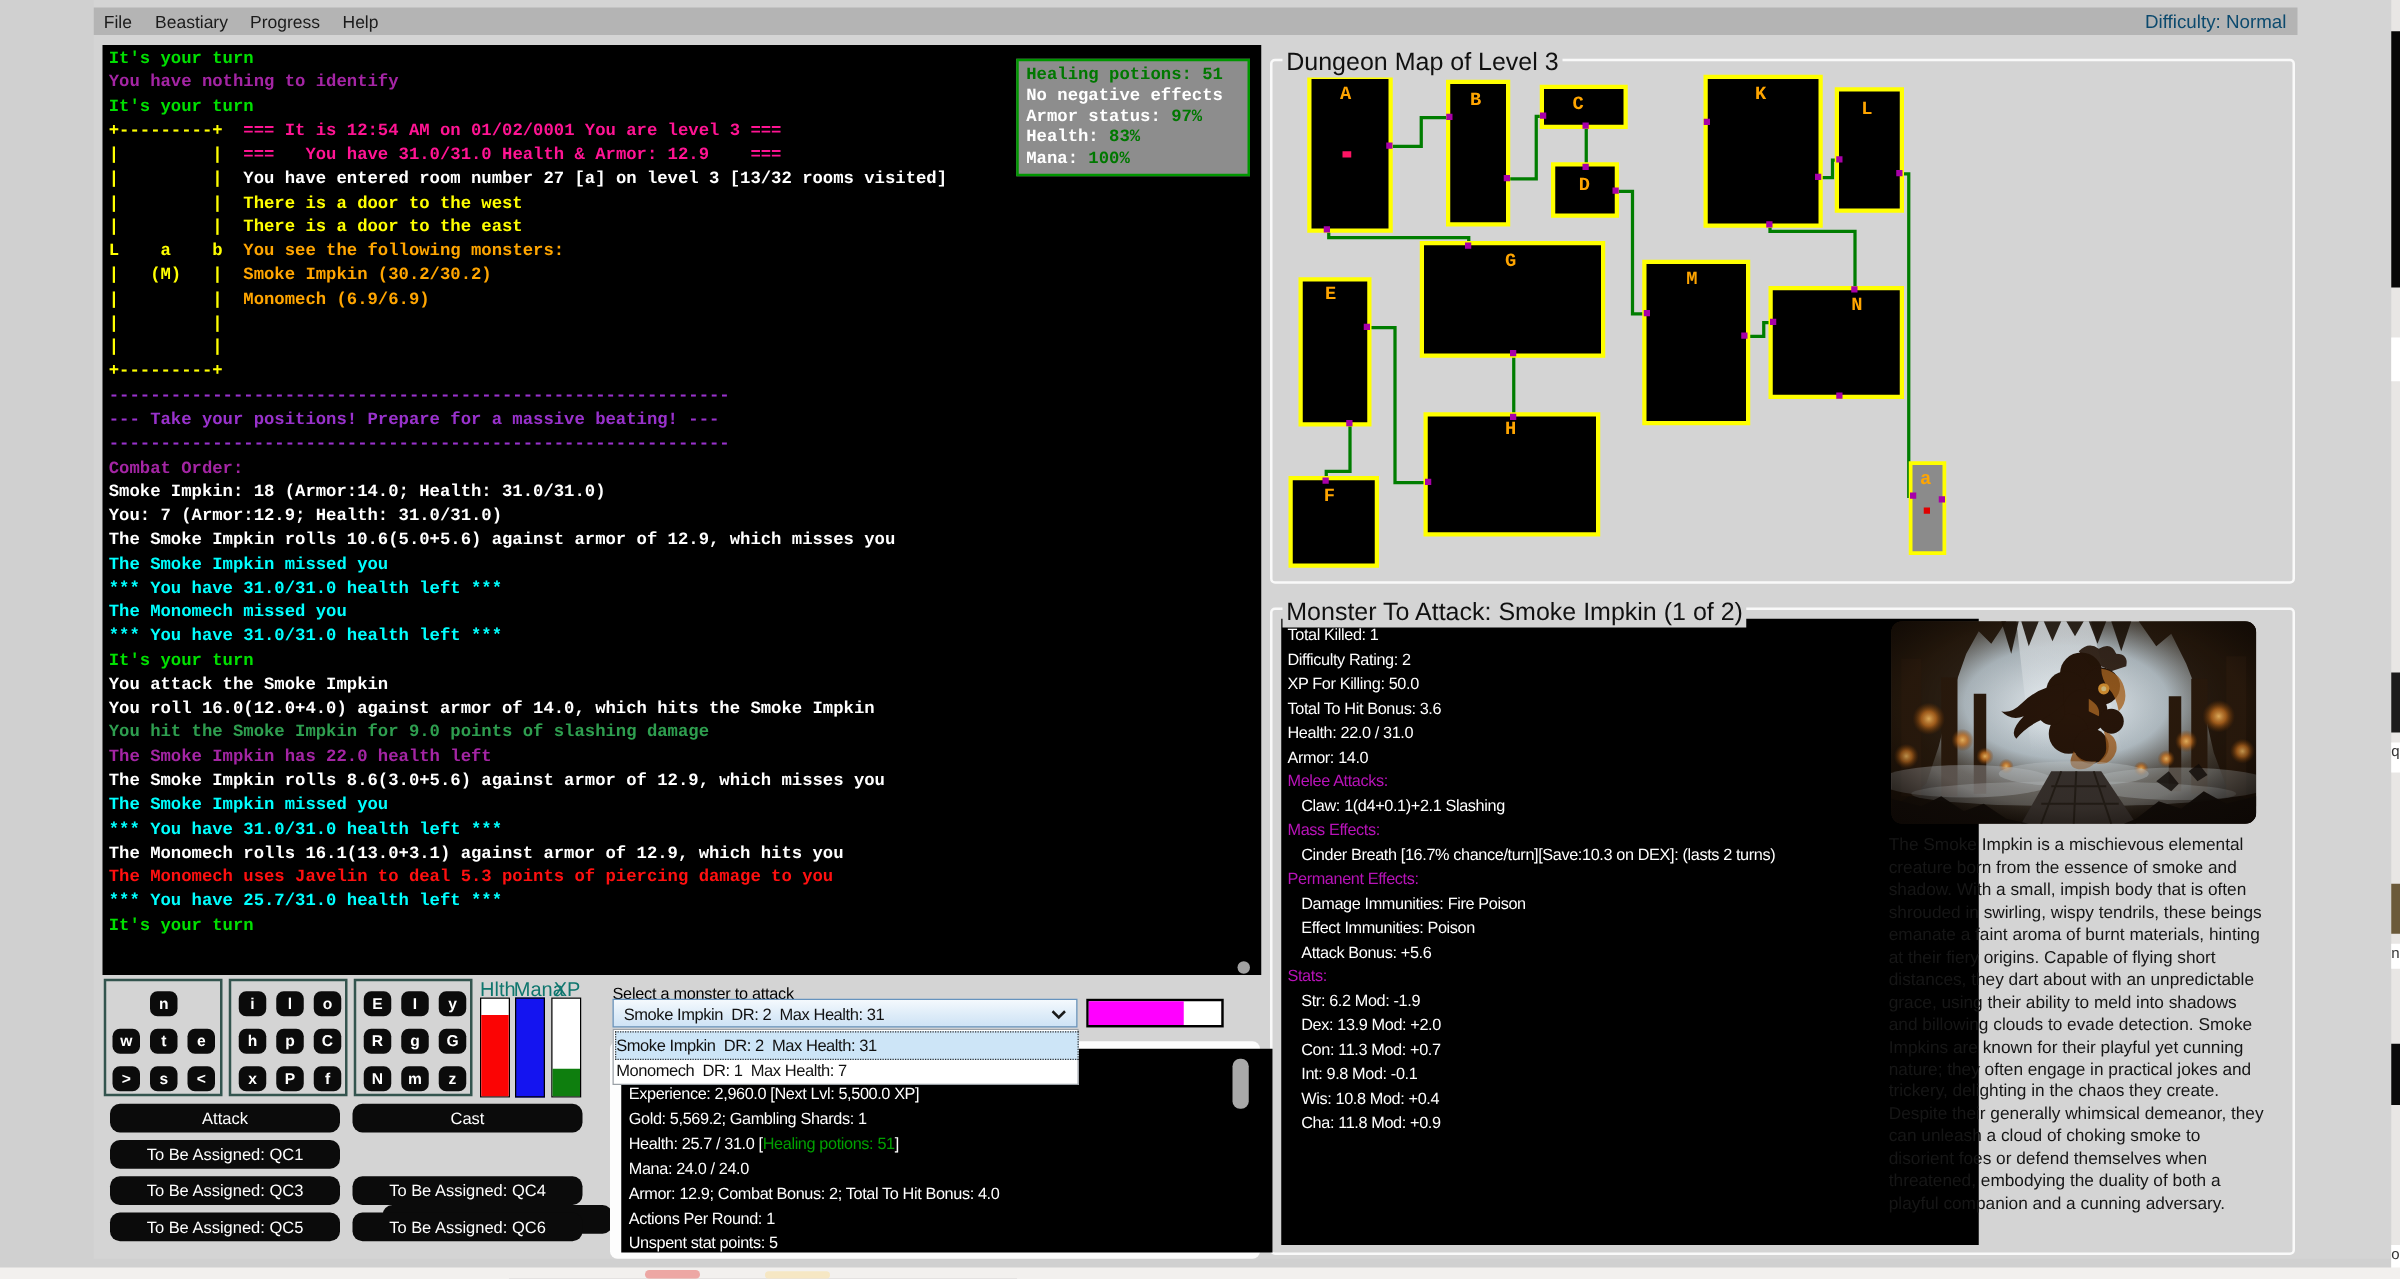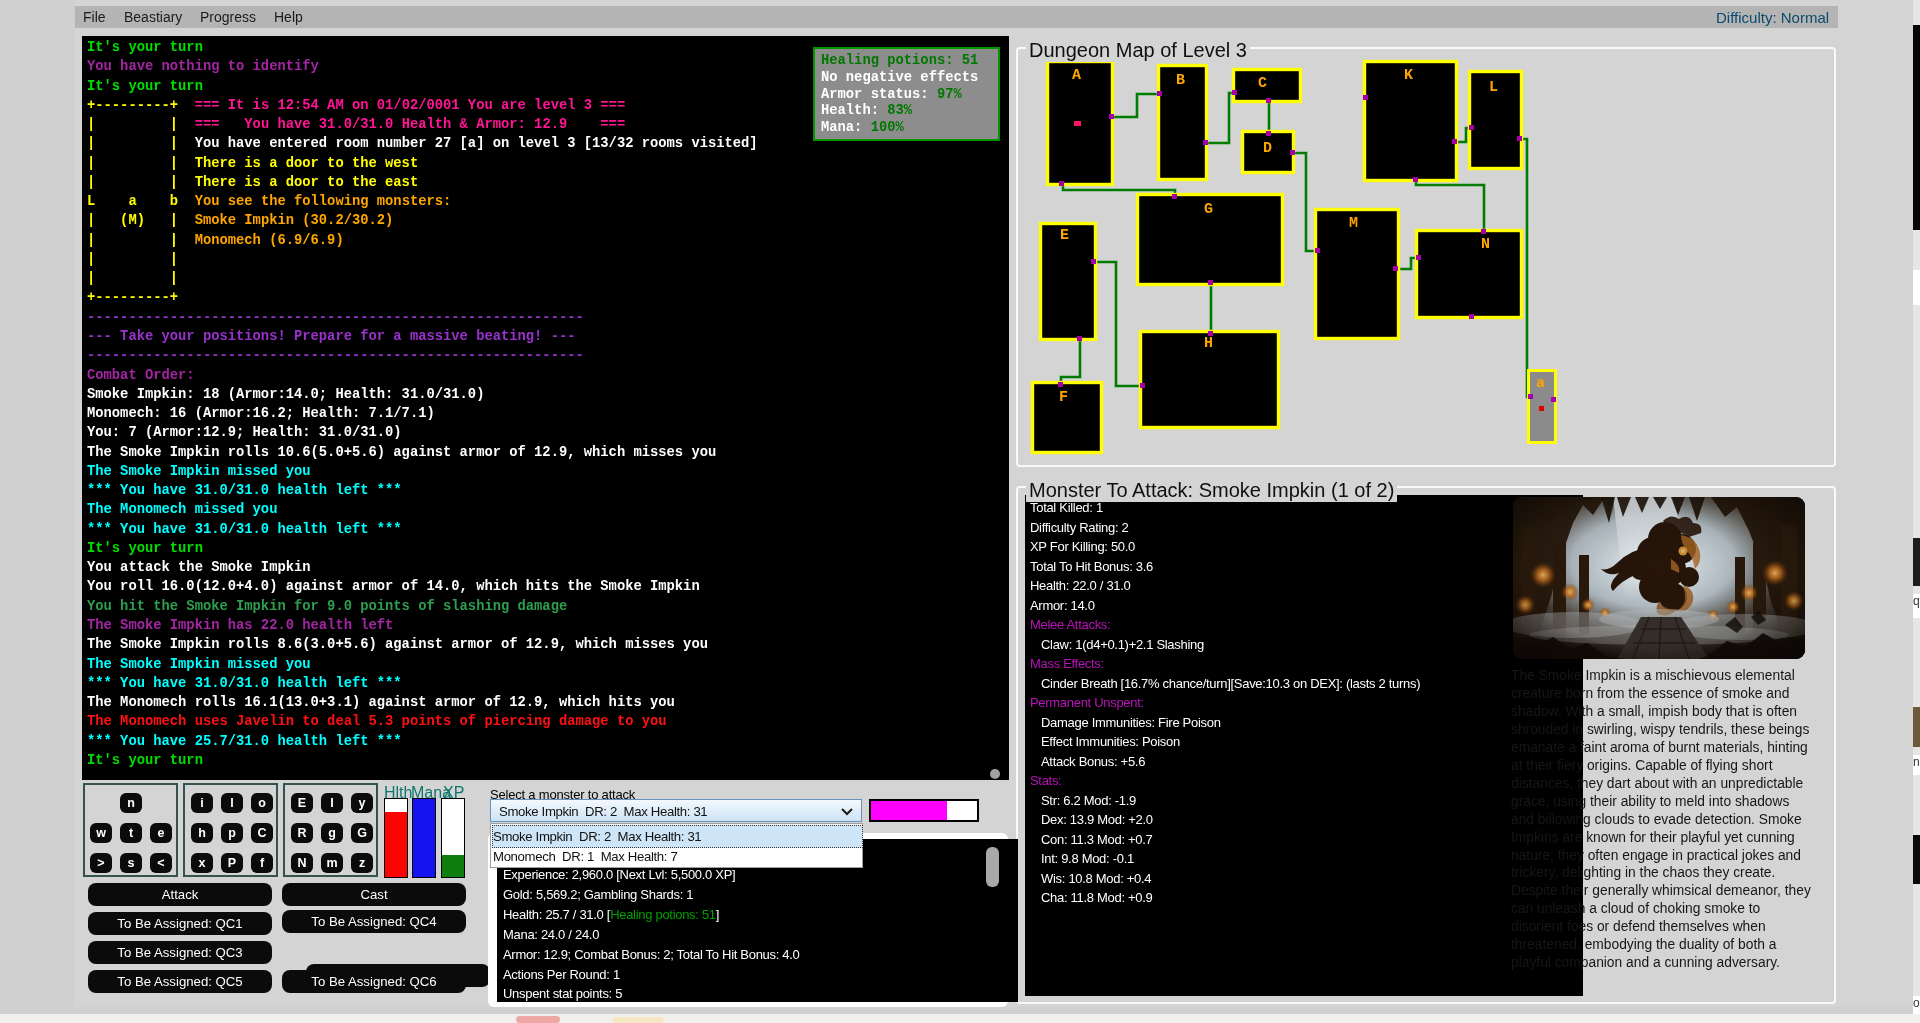--- a/index.html
+++ b/index.html
@@ -71,21 +71,20 @@
 <div><span class="y">|   (M)   |  </span><span class="o">Smoke Impkin (30.2/30.2)</span></div>
 <div><span class="y">|         |  </span><span class="o">Monomech (6.9/6.9)</span></div>
 <div><span class="y">|         |</span></div>
 <div><span class="y">|         |</span></div>
 <div><span class="y">+---------+</span></div>
 <div><span class="bv">------------------------------------------------------------</span></div>
 <div><span class="bv">--- Take your positions! Prepare for a massive beating! ---</span></div>
 <div><span class="bv">------------------------------------------------------------</span></div>
 <div><span class="pu">Combat Order:</span></div>
 <div><span class="w">Smoke Impkin: 18 (Armor:14.0; Health: 31.0/31.0)</span></div>
-<div><span class="w">Monomech: 16 (Armor:16.2; Health: 7.1/7.1)</span></div>
 <div><span class="w">You: 7 (Armor:12.9; Health: 31.0/31.0)</span></div>
 <div><span class="w">The Smoke Impkin rolls 10.6(5.0+5.6) against armor of 12.9, which misses you</span></div>
 <div><span class="c">The Smoke Impkin missed you</span></div>
 <div><span class="c">*** You have 31.0/31.0 health left ***</span></div>
 <div><span class="c">The Monomech missed you</span></div>
 <div><span class="c">*** You have 31.0/31.0 health left ***</span></div>
 <div><span class="g">It's your turn</span></div>
 <div><span class="w">You attack the Smoke Impkin</span></div>
 <div><span class="w">You roll 16.0(12.0+4.0) against armor of 14.0, which hits the Smoke Impkin</span></div>
 <div><span class="sg">You hit the Smoke Impkin for 9.0 points of slashing damage</span></div>
@@ -191,21 +190,21 @@
 <div style="top:5px">Total Killed: 1</div>
 <div style="top:24.5px">Difficulty Rating: 2</div>
 <div style="top:44px">XP For Killing: 50.0</div>
 <div style="top:63.5px">Total To Hit Bonus: 3.6</div>
 <div style="top:83px">Health: 22.0 / 31.0</div>
 <div style="top:102.5px">Armor: 14.0</div>
 <div style="top:122px" class="mh">Melee Attacks:</div>
 <div style="top:141.5px;left:16px">Claw: 1(d4+0.1)+2.1 Slashing</div>
 <div style="top:161px" class="mh">Mass Effects:</div>
 <div style="top:180.5px;left:16px">Cinder Breath [16.7% chance/turn][Save:10.3 on DEX]: (lasts 2 turns)</div>
-<div style="top:200px" class="mh">Permanent Unspent:</div>
+<div style="top:200px" class="mh">Permanent Effects:</div>
 <div style="top:219.5px;left:16px">Damage Immunities: Fire Poison</div>
 <div style="top:239px;left:16px">Effect Immunities: Poison</div>
 <div style="top:258.5px;left:16px">Attack Bonus: +5.6</div>
 <div style="top:278px" class="mh">Stats:</div>
 <div style="top:297.5px;left:16px">Str: 6.2 Mod: -1.9</div>
 <div style="top:317px;left:16px">Dex: 13.9 Mod: +2.0</div>
 <div style="top:336.5px;left:16px">Con: 11.3 Mod: +0.7</div>
 <div style="top:356px;left:16px">Int: 9.8 Mod: -0.1</div>
 <div style="top:375.5px;left:16px">Wis: 10.8 Mod: +0.4</div>
 <div style="top:395px;left:16px">Cha: 11.8 Mod: +0.9</div>
@@ -369,21 +368,21 @@
 <div class="vbar" style="left:412px;top:798px;background:#1414f0"></div>
 <div class="vbar" style="left:441px;top:798px;">
     <div style="position:absolute;left:0;bottom:0;width:22px;height:22px;background:#0e7e0e"></div>
   </div>
 
 <div class="bbtn" style="left:88px;top:883px;">Attack</div>
 <div class="bbtn" style="left:282px;top:883px;">Cast</div>
 <div class="bbtn" style="left:88px;top:912px;">To Be Assigned: QC1</div>
 <div class="bbtn" style="left:282px;top:964px;margin-left:24px;">To Be Assigned: QC2</div>
 <div class="bbtn" style="left:88px;top:941px;">To Be Assigned: QC3</div>
-<div class="bbtn" style="left:282px;top:910px;">To Be Assigned: QC4</div>
+<div class="bbtn" style="left:282px;top:941px;">To Be Assigned: QC4</div>
 <div class="bbtn" style="left:88px;top:970px;">To Be Assigned: QC5</div>
 <div class="bbtn" style="left:282px;top:970px;">To Be Assigned: QC6</div>
 
 <div class="abs" style="left:490px;top:787px;font-size:13px;letter-spacing:-0.2px;color:#000;">Select a monster to attack</div>
 <div id="statwrap"></div>
 <div id="statpanel">
   <div style="top:28px">Experience: 2,960.0 [Next Lvl: 5,500.0 XP]</div>
   <div style="top:48px">Gold: 5,569.2; Gambling Shards: 1</div>
   <div style="top:68px">Health: 25.7 / 31.0 [<span style="color:#00a000">Healing potions: 51</span>]</div>
   <div style="top:88px">Mana: 24.0 / 24.0</div>

